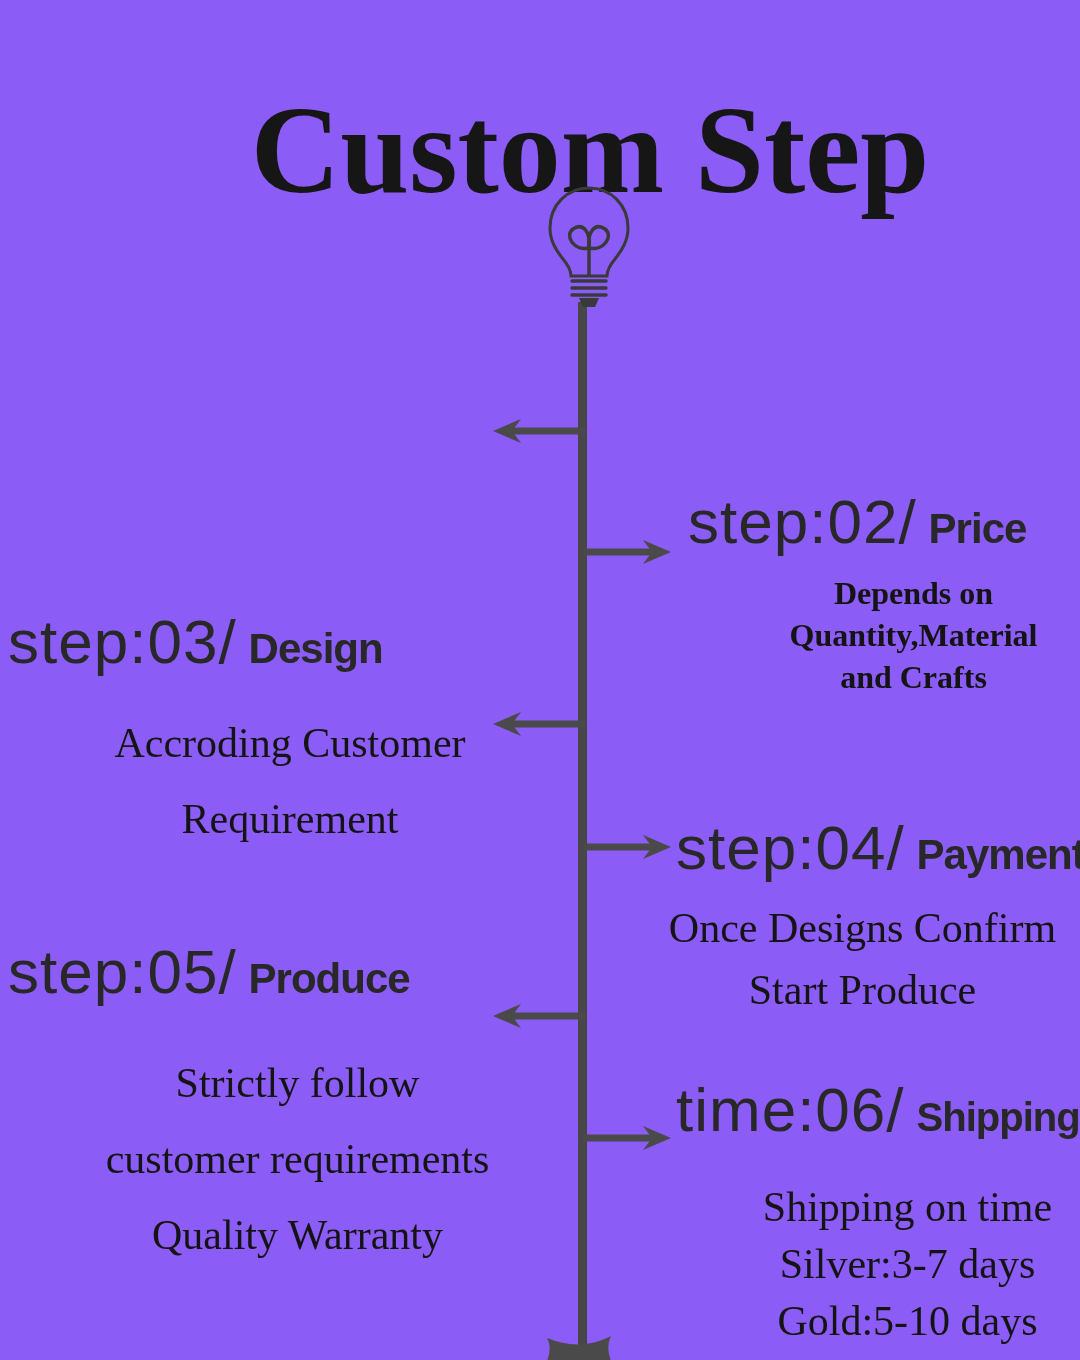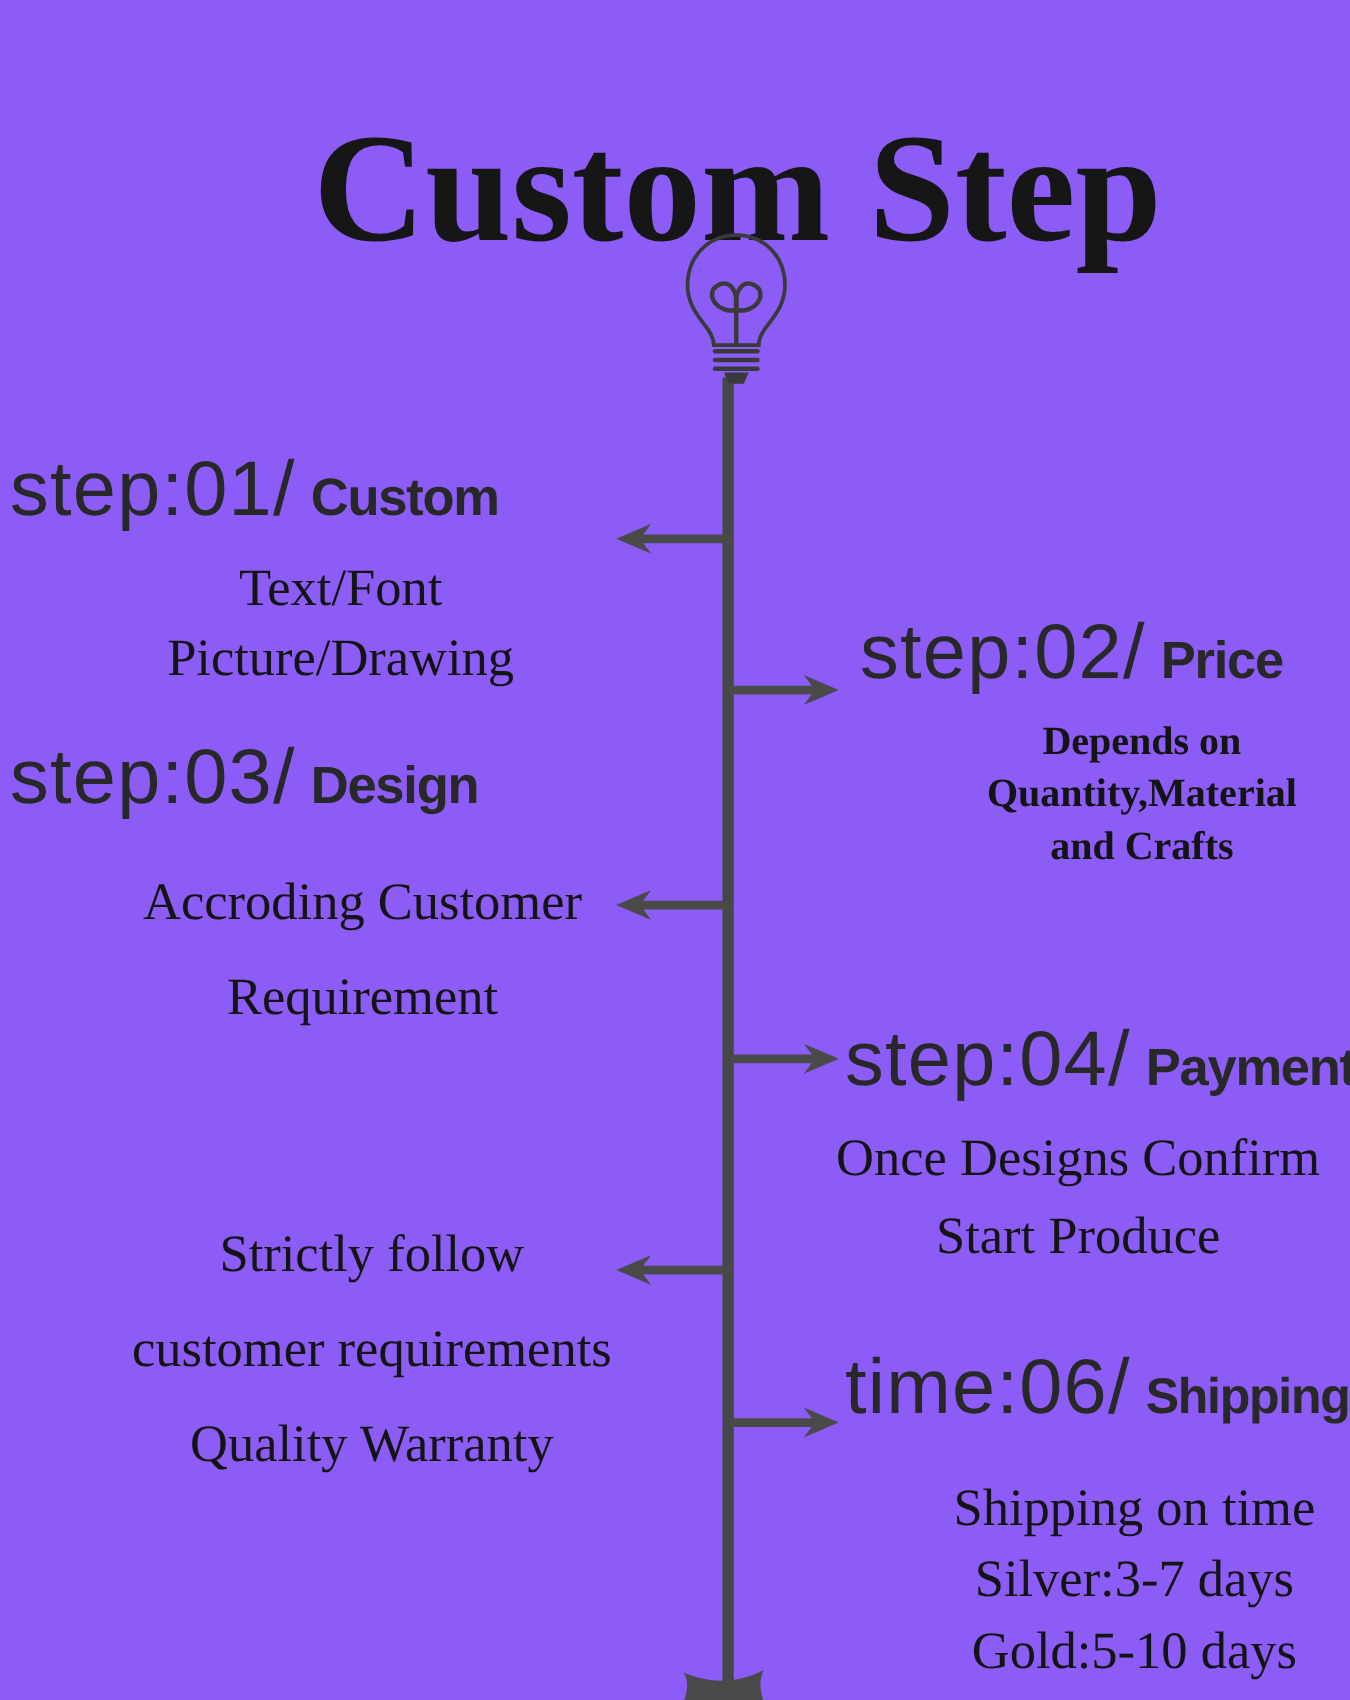--- a/index.html
+++ b/index.html
@@ -19,21 +19,21 @@
   .step-name{font-weight:700;font-size:42px;letter-spacing:-1px;margin-left:12px;}
   .step-lines{font-family:"Liberation Serif",serif;font-size:42px;color:#141414;text-align:center;}
   .line{display:block;}
   
   #s1{left:0;top:356px;width:545px;}
   #s1 .step-heading{padding-left:8px;}
   #s1 .step-lines{margin-top:9px;line-height:56px;}
   #s2{left:636px;top:486px;width:460px;}
   #s2 .step-heading{padding-left:52px;}
   #s2 .step-lines{margin-top:7px;line-height:42px;font-size:32px;margin-left:95px;width:365px;font-weight:bold;}
-  #s3{left:0;top:586px;width:580px;}
+  #s3{left:0;top:606px;width:580px;}
   #s3 .step-heading{padding-left:8px;}
   #s3 .step-lines{margin-top:20px;line-height:76px;}
   #s4{left:620px;top:812px;width:460px;}
   #s4 .step-heading{padding-left:56px;}
   #s4 .step-lines{margin-top:6px;line-height:62px;margin-left:25px;width:435px;}
   #s5{left:0;top:936px;width:595px;}
   #s5 .step-heading{padding-left:8px;}
   #s5 .step-lines{margin-top:30px;line-height:76px;}
   #s6{left:620px;top:1074px;width:460px;}
   #s6 .step-heading{padding-left:56px;}
@@ -79,27 +79,20 @@
   </svg>
   <svg class="arrow" style="left:491px;top:1002px;" width="95" height="28">
     <line x1="95" y1="14" x2="20" y2="14" stroke="#4a4a4a" stroke-width="7"></line>
     <polygon points="2,14 30,2 21,14 30,26" fill="#4a4a4a"></polygon>
   </svg>
   <svg class="arrow" style="left:583px;top:1124px;" width="90" height="28">
     <line x1="0" y1="14" x2="70" y2="14" stroke="#4a4a4a" stroke-width="7"></line>
     <polygon points="88,14 60,2 69,14 60,26" fill="#4a4a4a"></polygon>
   </svg>
 
-  <section class="step" id="s1">
-    <h2 class="step-heading"><span class="step-prefix">step:01/</span><span class="step-name">Custom</span></h2>
-    <div class="step-lines">
-      <span class="line">Text/Font</span>
-      <span class="line">Picture/Drawing</span>
-    </div>
-  </section>
 
   <section class="step" id="s2">
     <h2 class="step-heading"><span class="step-prefix">step:02/</span><span class="step-name">Price</span></h2>
     <div class="step-lines">
       <span class="line">Depends on Quantity,Material</span>
       <span class="line">and Crafts</span>
     </div>
   </section>
 
   <section class="step" id="s3">
@@ -112,20 +105,21 @@
 
   <section class="step" id="s4">
     <h2 class="step-heading"><span class="step-prefix">step:04/</span><span class="step-name">Payment</span></h2>
     <div class="step-lines">
       <span class="line">Once Designs Confirm</span>
       <span class="line">Start Produce</span>
     </div>
   </section>
 
   <section class="step" id="s5">
+    <h2 class="step-heading"><span class="step-prefix">step:05/</span><span class="step-name">Produce</span></h2>
     <div class="step-lines">
       <span class="line">Strictly follow</span>
       <span class="line">customer requirements</span>
       <span class="line">Quality Warranty</span>
     </div>
   </section>
 
   <section class="step" id="s6">
     <h2 class="step-heading"><span class="step-prefix">time:06/</span><span class="step-name">Shipping</span></h2>
     <div class="step-lines">

